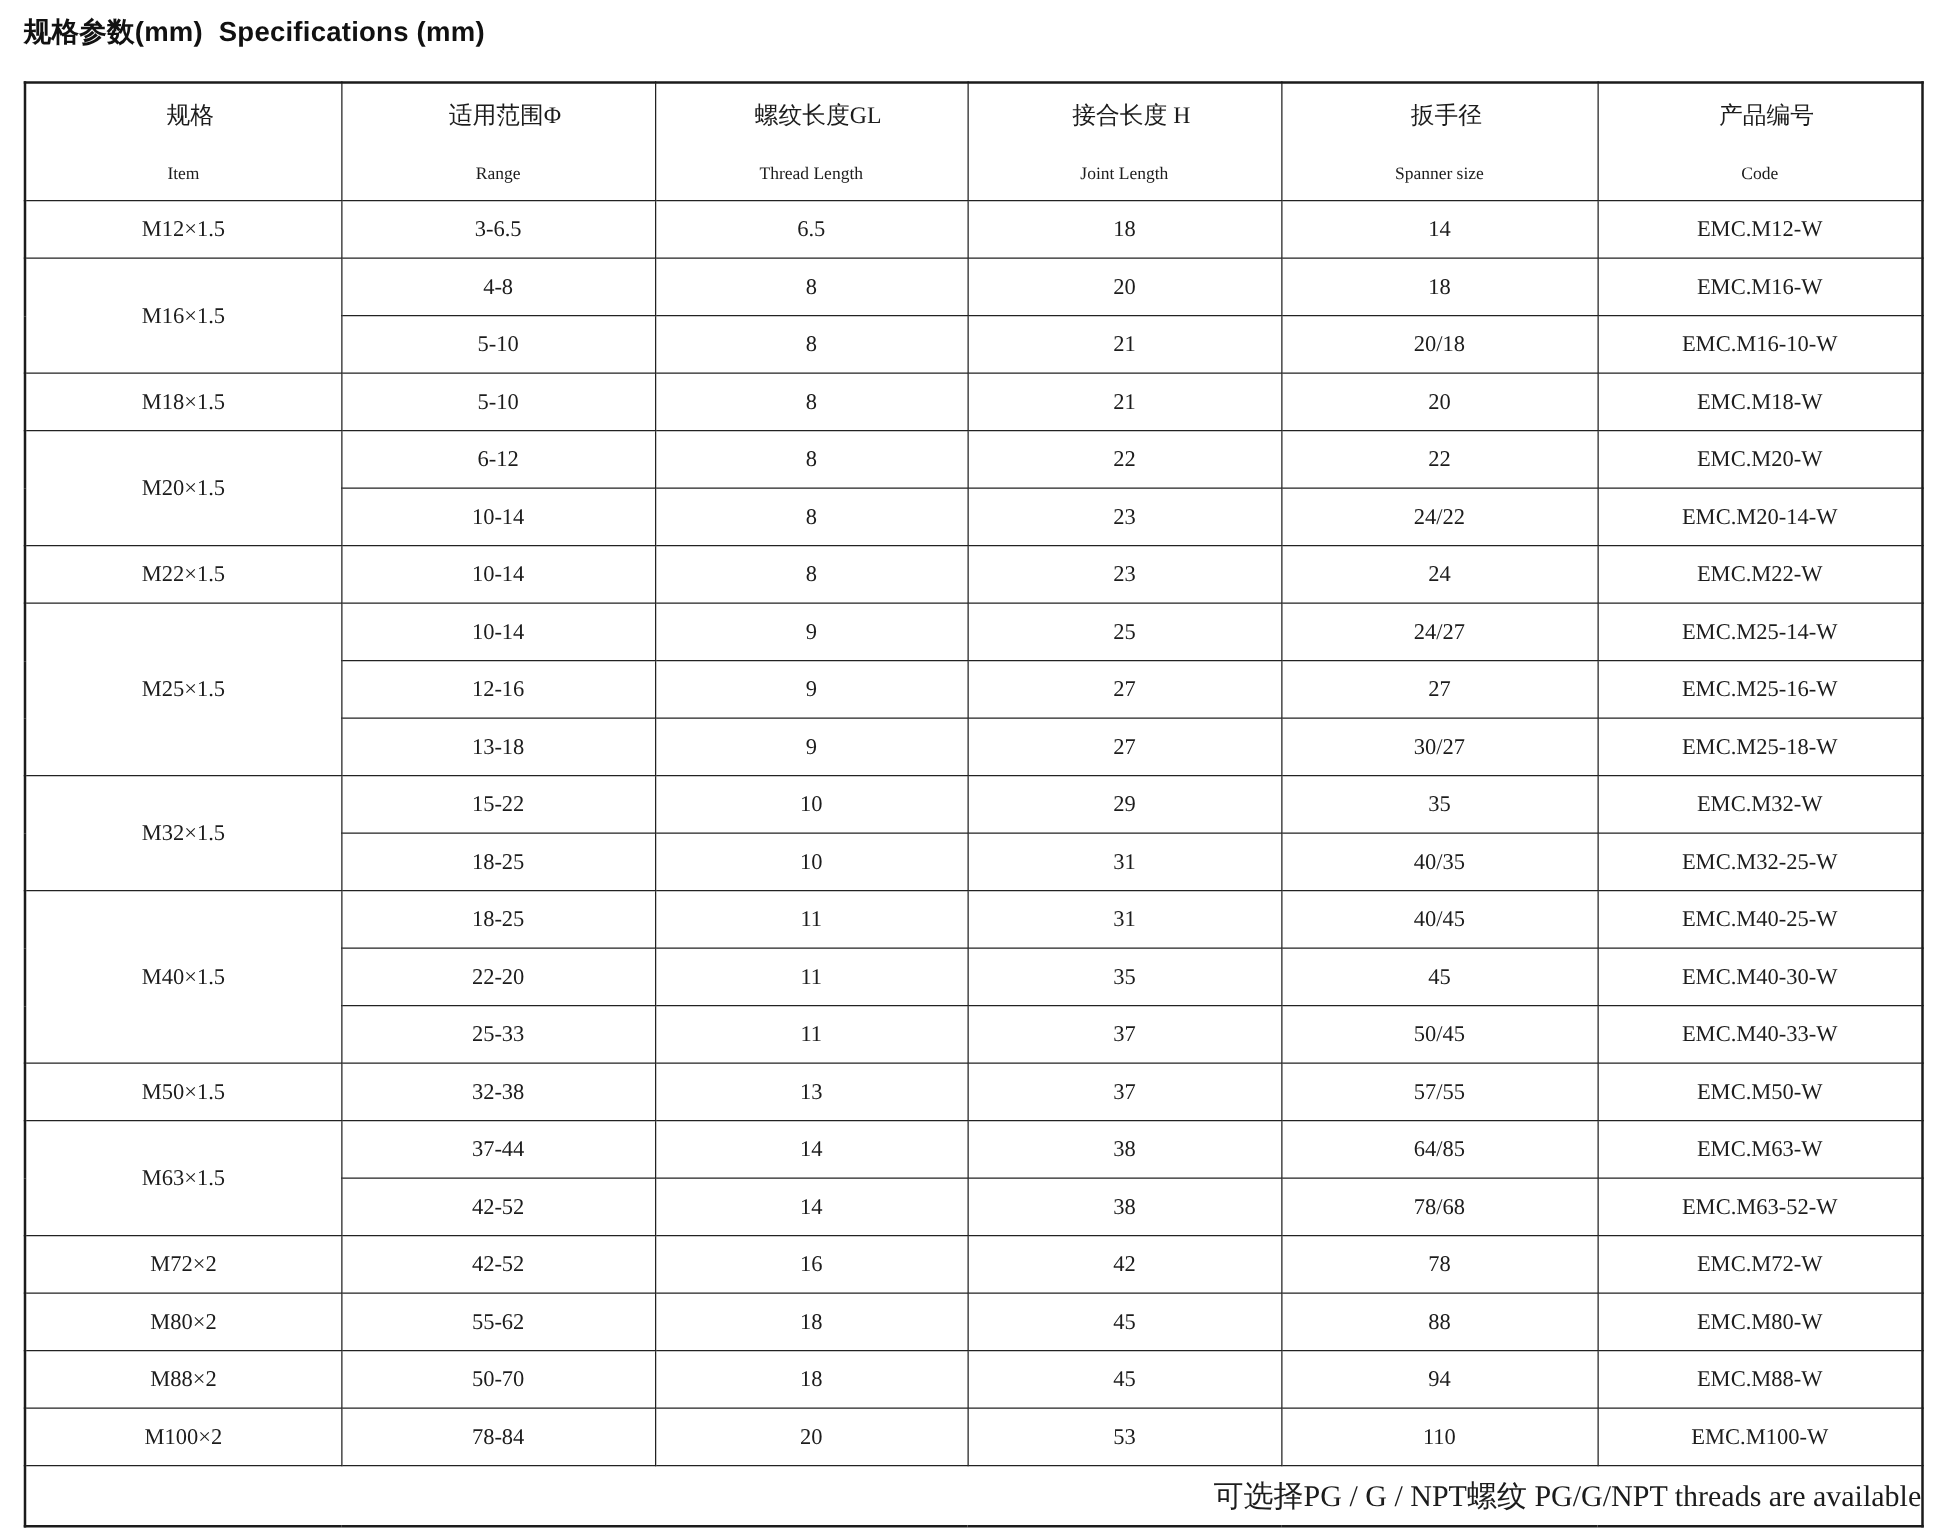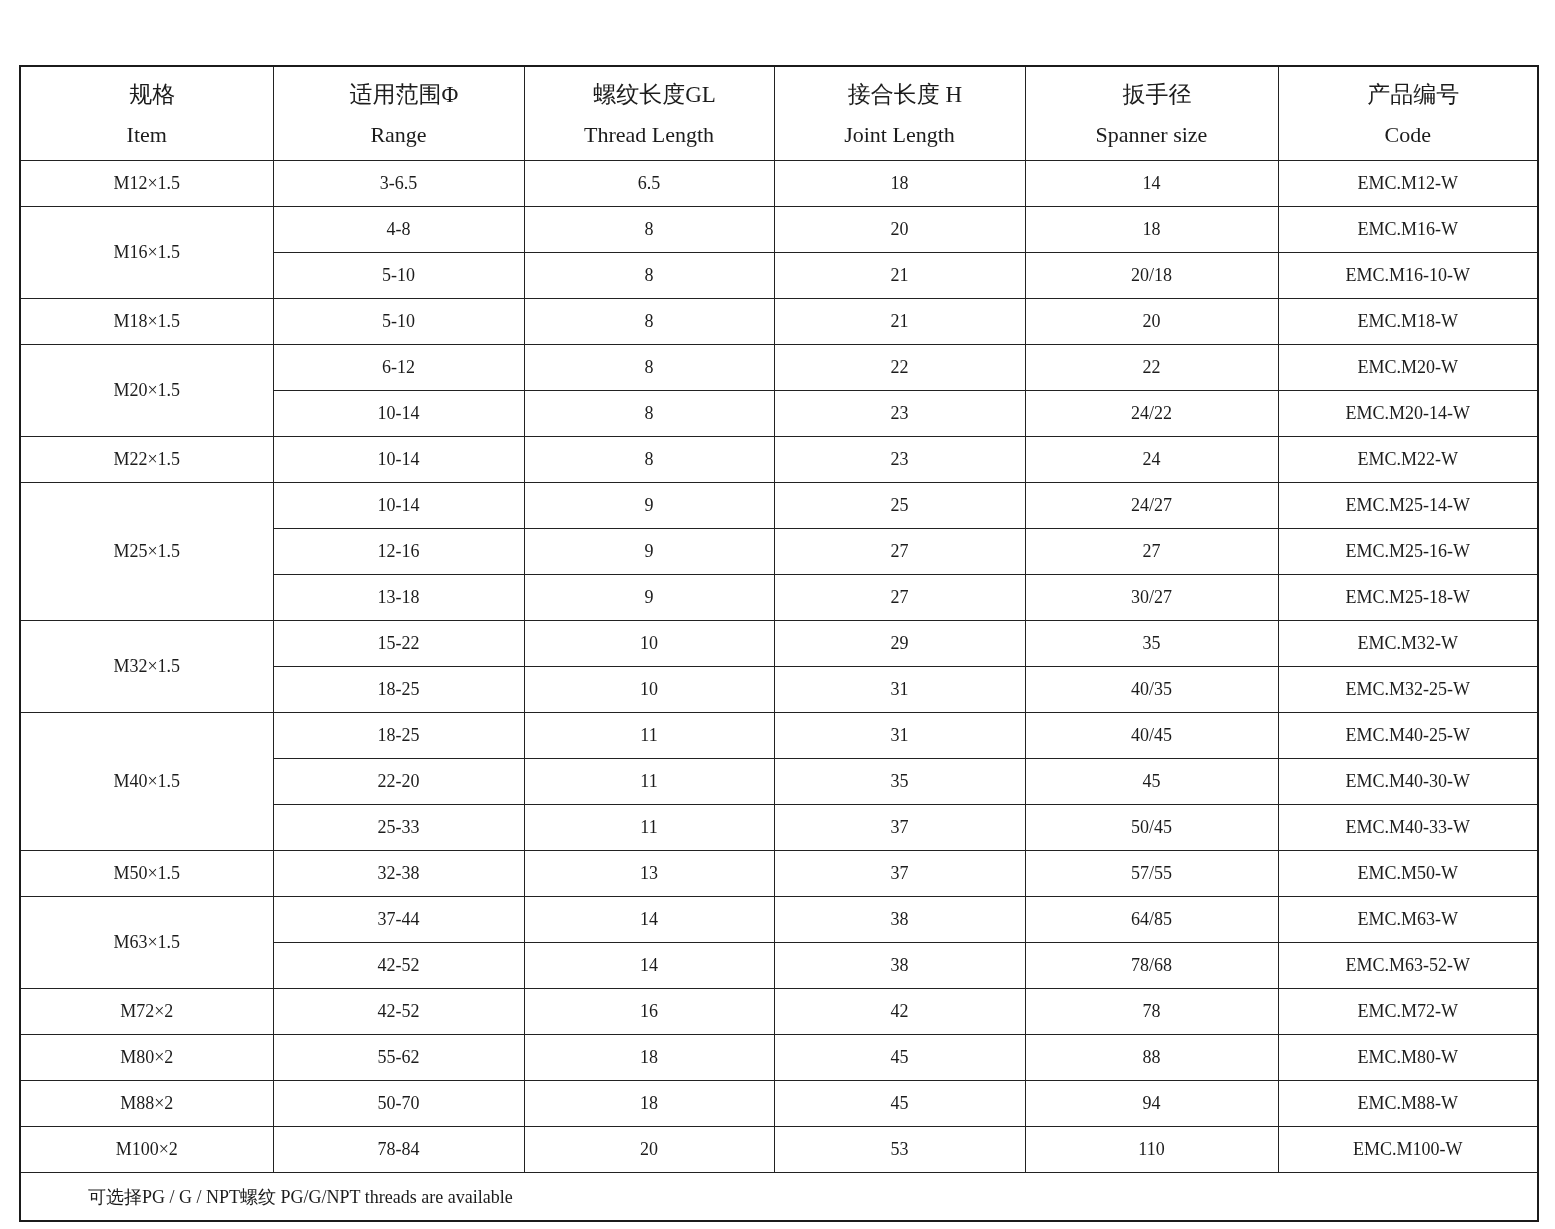--- a/index.html
+++ b/index.html
@@ -50,47 +50,48 @@
   thead th {
     height: 93px;
   }
   .hcell {
     display: flex;
     flex-direction: column;
     justify-content: space-between;
     height: 69px;
     padding: 12px 0 12px 0;
   }
-  .hcell .zh { font-size: 23px; margin-left: 11px; }
-  .hcell .en { font-size: 22px; }
+  .hcell .zh { font-size: 19px; margin-left: 11px; }
+  .hcell .en { font-size: 14px; }
   tbody td {
     height: 45px;
   }
   td.vtop {
     vertical-align: top;
   }
   td.vtop .first-row-box {
     height: 45px;
     display: flex;
     align-items: center;
     justify-content: center;
     text-align: center;
   }
   tr.footer-row td {
     height: 47px;
-    text-align: left;
+    text-align: right;
     padding-left: 67px;
-    font-size: 18px;
+    font-size: 24px;
   }
 </style>
 </head>
 <body>
 
 <div class="page">
 
+  <div class="title">规格参数(mm)  Specifications (mm)</div>
 
   <table class="spec">
     <colgroup>
       <col style="width:253px">
       <col style="width:251px">
       <col style="width:250px">
       <col style="width:251px">
       <col style="width:253px">
       <col style="width:260px">
     </colgroup>

